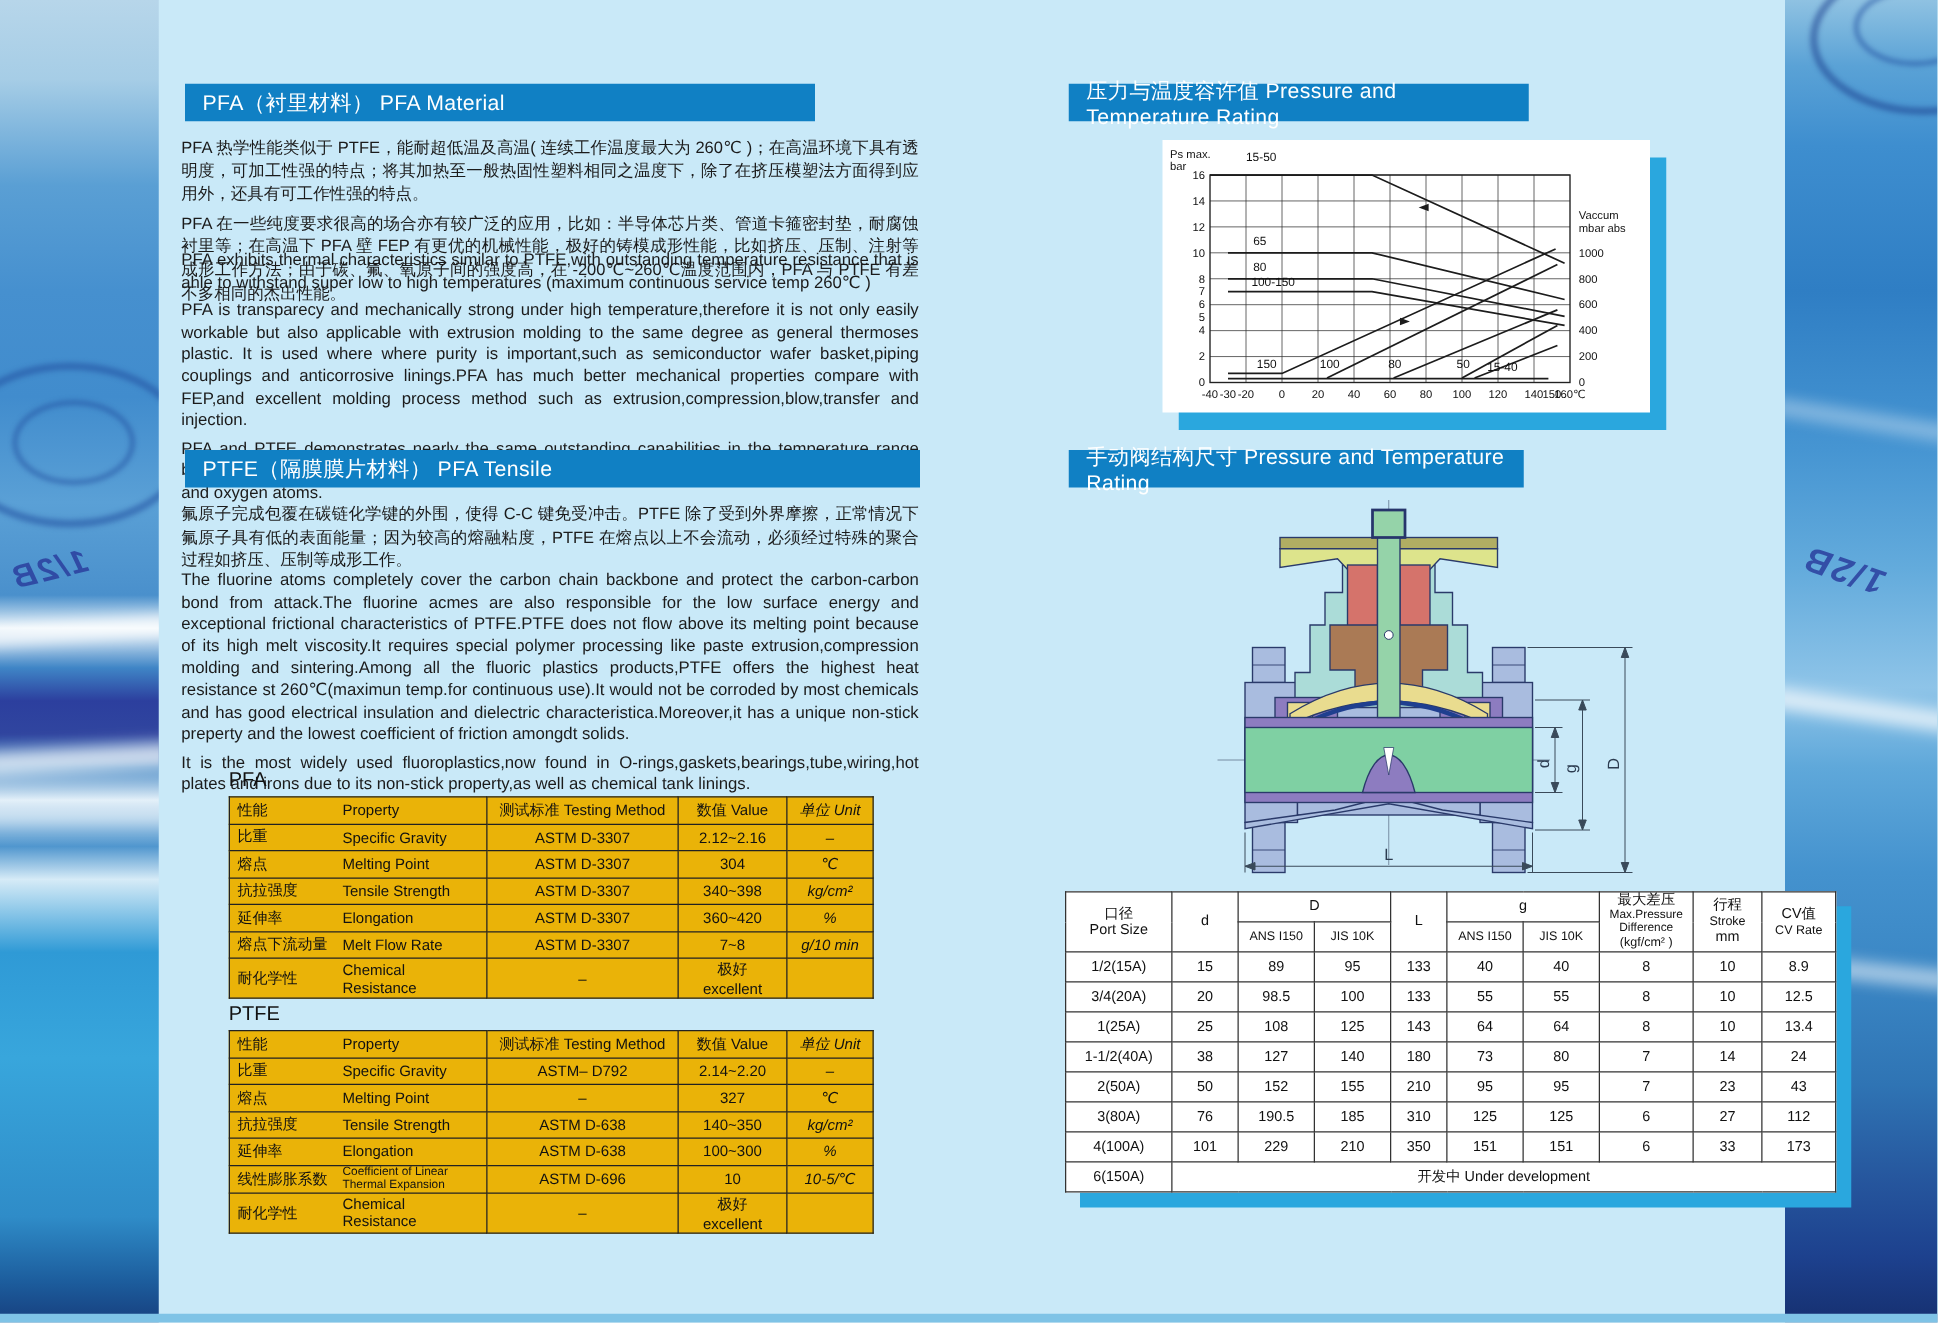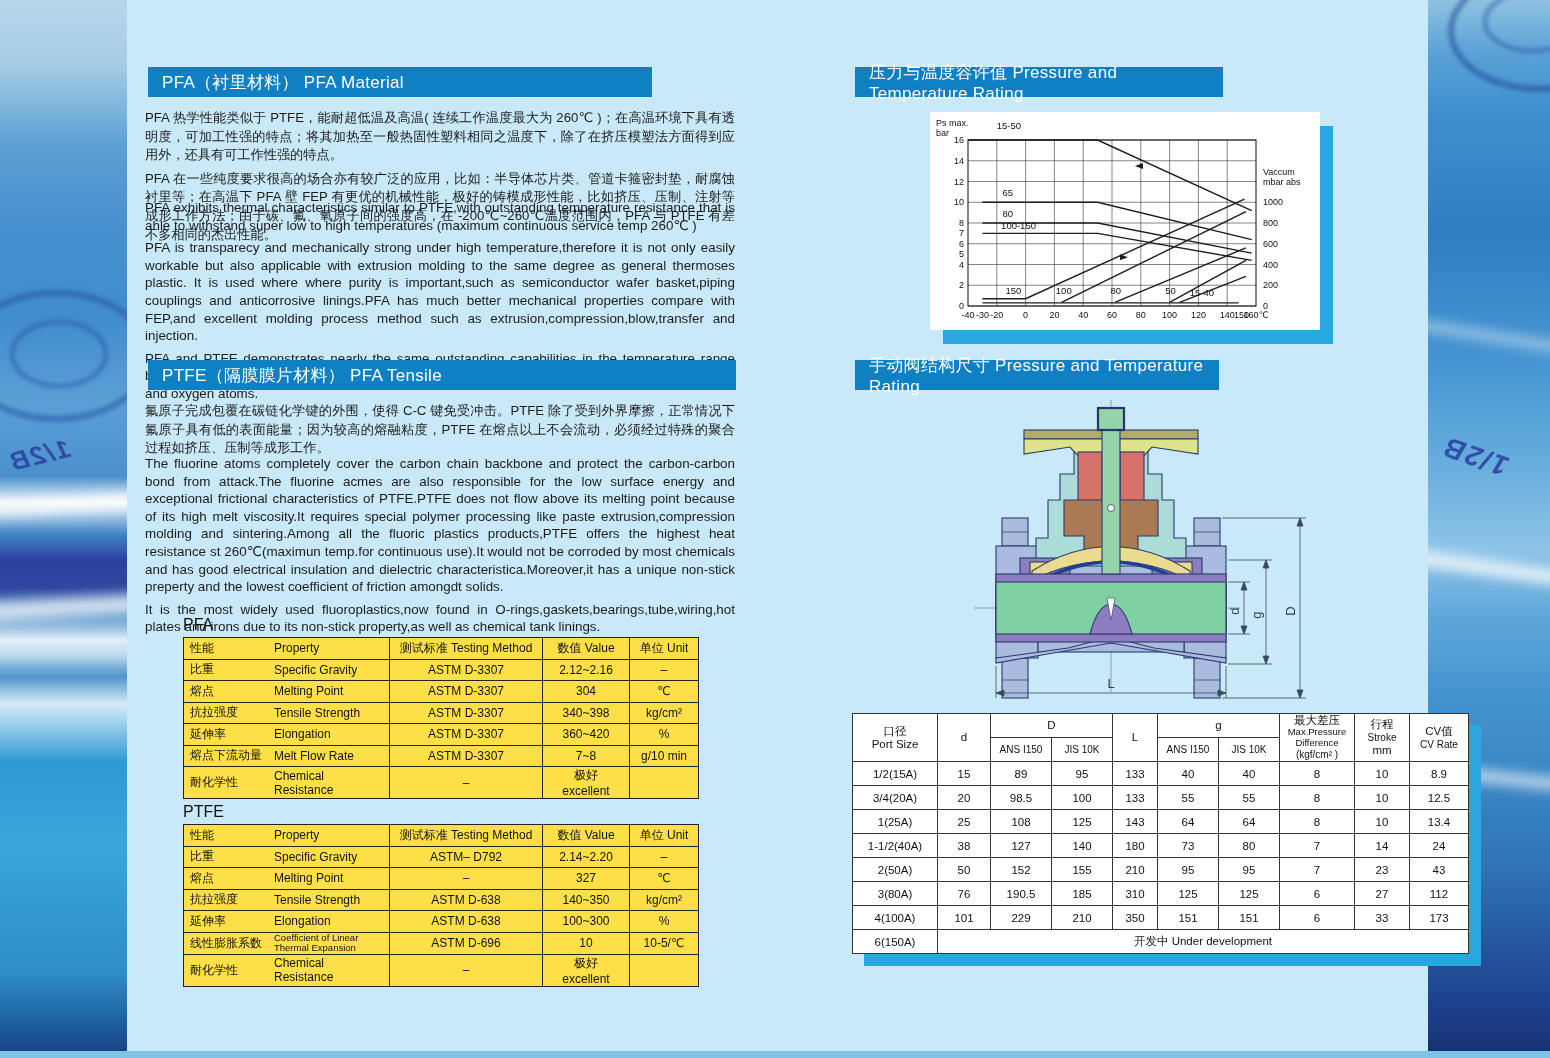--- a/index.html
+++ b/index.html
@@ -22,30 +22,30 @@
   .hbar{position:absolute;background:#1080c4;color:#fff;font-size:17px;display:flex;align-items:center;padding:0 14px;height:30px;letter-spacing:.3px;}
 
   
   .txt{position:absolute;color:#1b1b1b;text-align:justify;}
   .txt p{margin:5px;}
   .zh-block{font-size:13.2px;line-height:18.6px;}
   .en-block{font-size:13.4px;line-height:17.6px;}
 
   
   .ptitle{position:absolute;font-size:16px;color:#111;}
-  .ptable{position:absolute;border-collapse:collapse;background:#fde047;font-size:12px;color:#111;}
+  .ptable{position:absolute;border-collapse:collapse;background:#eab308;font-size:12px;color:#111;}
   .ptable th,.ptable td{border:1px solid #222;padding:0 6px;height:20.5px;font-weight:normal;text-align:center;}
   .ptable .c-prop{text-align:left;width:193px;}
   .ptable .c-prop .flexcell{display:flex;align-items:center;}
   .ptable .c-prop .zh{width:84px;flex:none;}
   .ptable .c-prop .en{flex:1;}
   .ptable .c-prop .en.small{font-size:9.5px;line-height:10.5px;}
   .ptable .c-meth{width:140px;}
   .ptable .c-val{width:74px;}
-  .ptable .c-unit{width:56px;}
+  .ptable .c-unit{width:56px;font-style:italic;}
 
   
   #chart-box{position:absolute;left:930px;top:112px;width:390px;height:218px;background:#fff;box-shadow:13px 14px 0 #2aa7de;}
   #chart-box svg{display:block;}
 
   
   #valve-box{position:absolute;left:948px;top:396px;width:412px;height:316px;}
 
   
   #dim-table-wrap{position:absolute;left:852px;top:713px;box-shadow:12px 12px 0 #2aa7de;background:#fff;}

